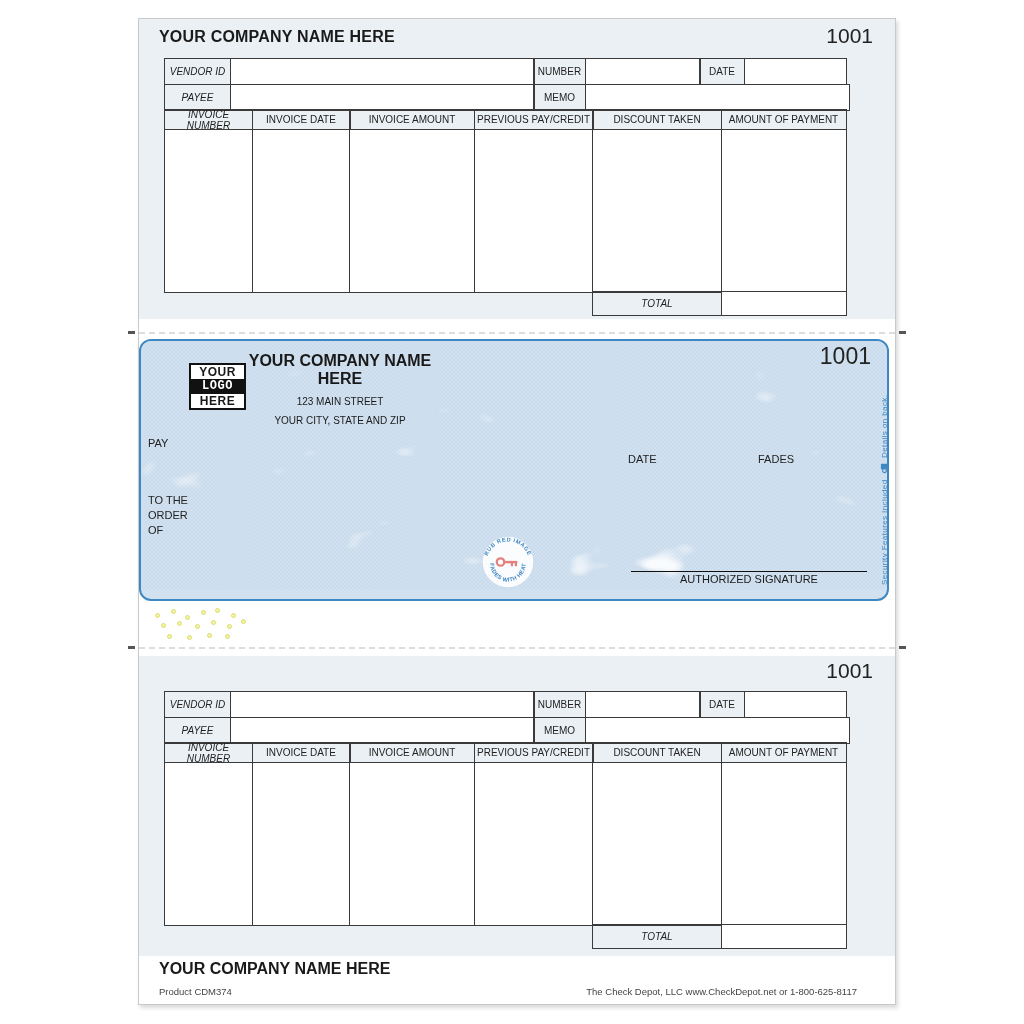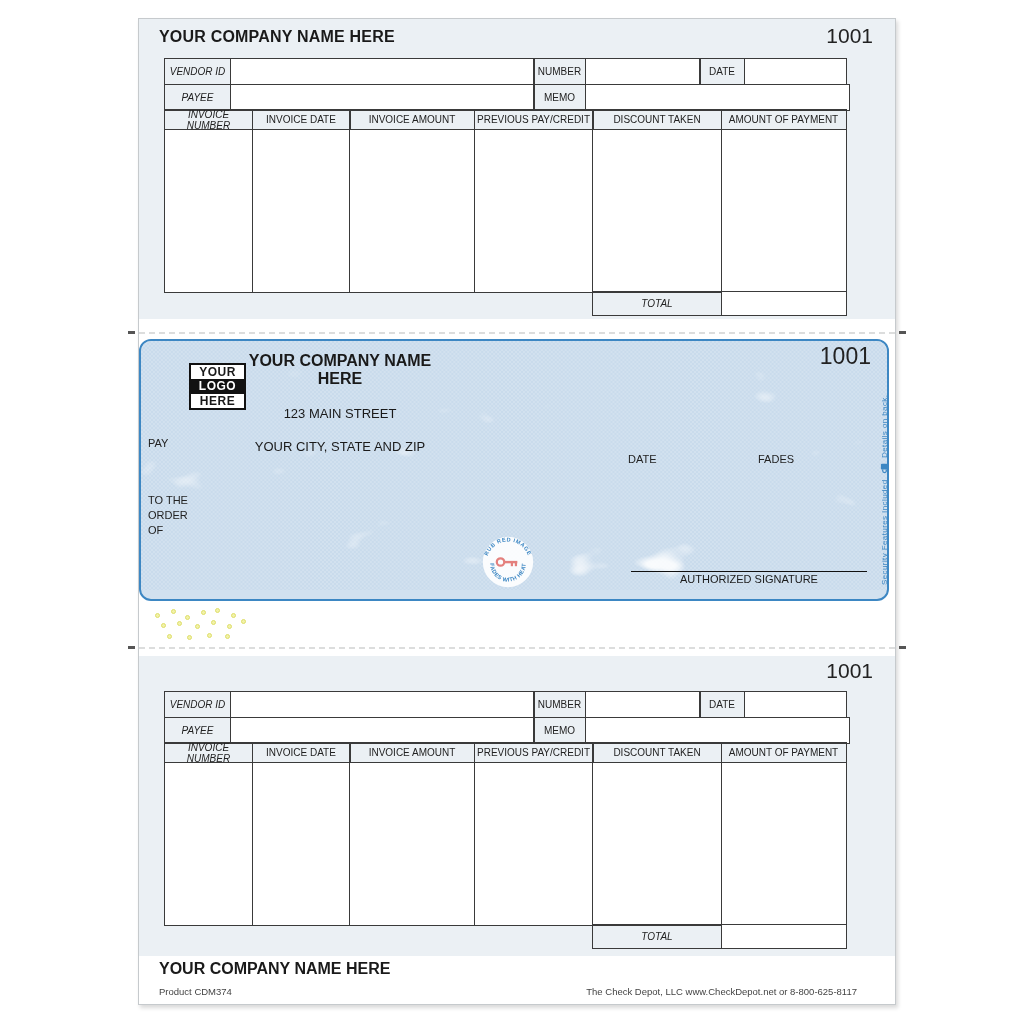--- a/index.html
+++ b/index.html
@@ -42,25 +42,25 @@
   .check-banner { height:13px; background:#3d87c3; color:#ffffff; font-size:8px;
     font-weight:bold; letter-spacing:.4px; display:flex; align-items:center; justify-content:center; }
   .check-body { position:relative; width:100%; height:249px; }
   .marble { position:absolute; left:0; top:0; width:100%; height:100%; }
 
   .chk-number { position:absolute; right:16px; top:2px; font-size:23px; color:#222; }
   .logo-box { position:absolute; left:48px; top:22px; width:57px; height:47px;
     border:2px solid #111; background:#ffffff; display:flex; flex-direction:column; text-align:center; }
   .logo-box div { flex:1; font-size:12px; font-weight:bold; letter-spacing:.5px;
     display:flex; align-items:center; justify-content:center; }
-  .logo-box .inv { background:#111; color:#ffffff; }
+  .logo-box .inv { background:#111; color:#ffffff;font-family:Liberation Mono, monospace; }
 
   .co-block { position:absolute; left:89px; top:11px; width:220px; text-align:center; }
   .co-name { font-size:16px; font-weight:bold; }
-  .co-addr { font-size:13px; margin-top:18px; }
+  .co-addr { font-size:10px; margin-top:8px; }
 
   .bank-block { position:absolute; left:390px; top:6px; width:160px; text-align:center; }
   .bank-name { font-size:10.5px; font-weight:bold; }
   .bank-addr { font-size:10.5px; margin-top:1px; }
   .bank-fraction { font-size:10.5px; margin-top:18px; }
 
   .lbl { position:absolute; font-size:11px; color:#222; }
   .pay-lbl { left:7px; top:96px; }
   .date-lbl { left:487px; top:112px; }
   .amount-lbl { left:617px; top:112px; }
@@ -288,15 +288,15 @@
       </div>
       <div class="totrow">
         <div class="cell" style="width:130px">TOTAL</div>
         <div class="cell fill" style="width:126px"></div>
       </div>
     </div>
   </div>
 
   <div class="footer-company">YOUR COMPANY NAME HERE</div>
   <div class="footer-product">Product CDM374</div>
-  <div class="footer-vendor">The Check Depot, LLC  www.CheckDepot.net  or  8-800-625-8117</div>
+  <div class="footer-vendor">The Check Depot, LLC  www.CheckDepot.net  or  1-800-625-8117</div>
 
 </div>
 
 </body></html>

